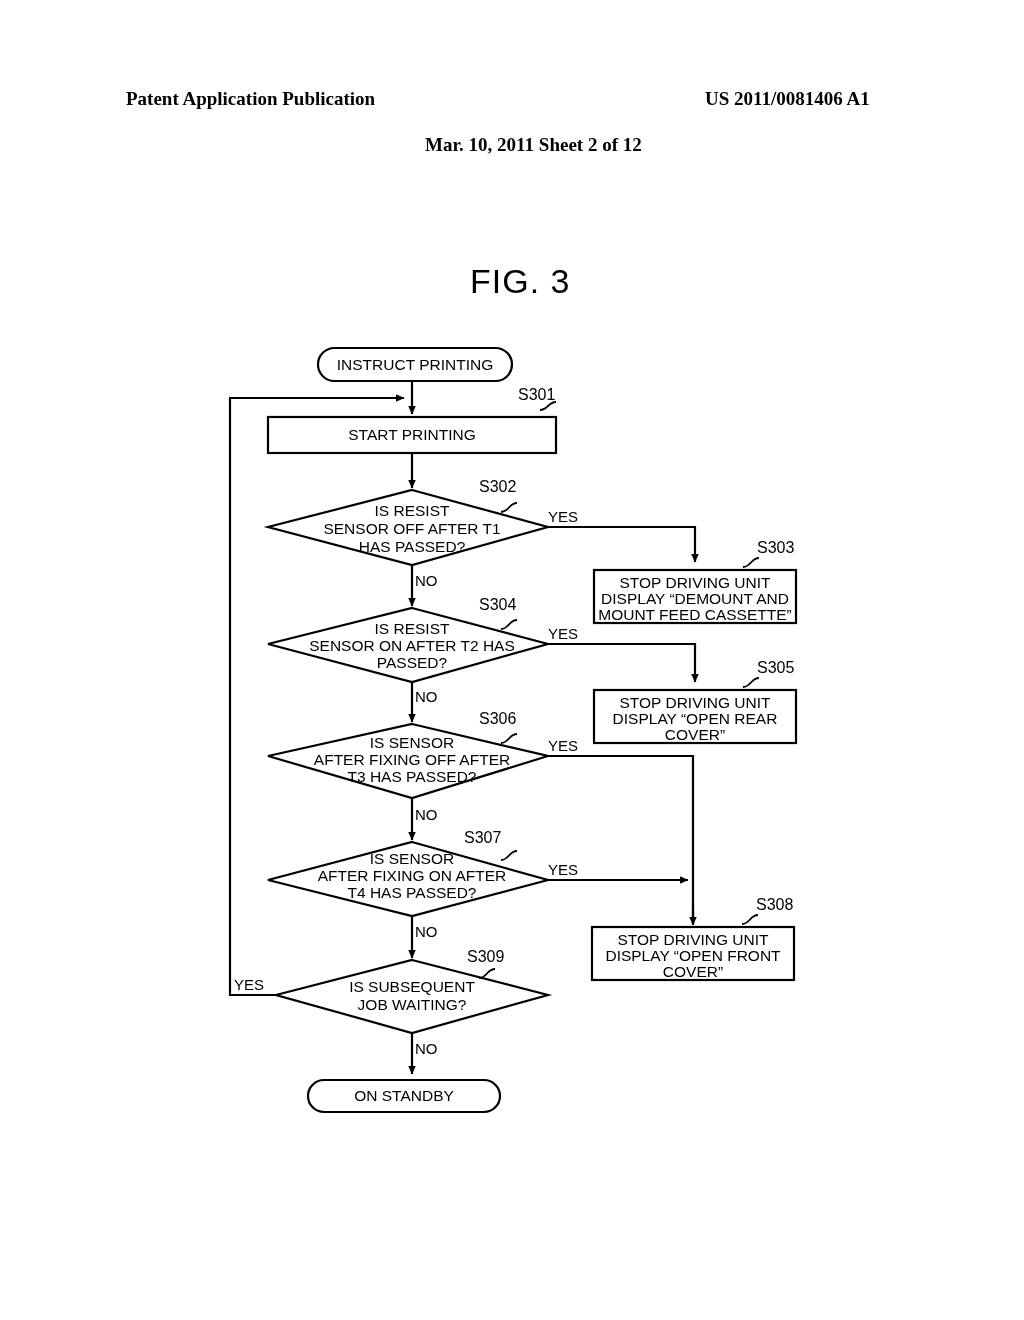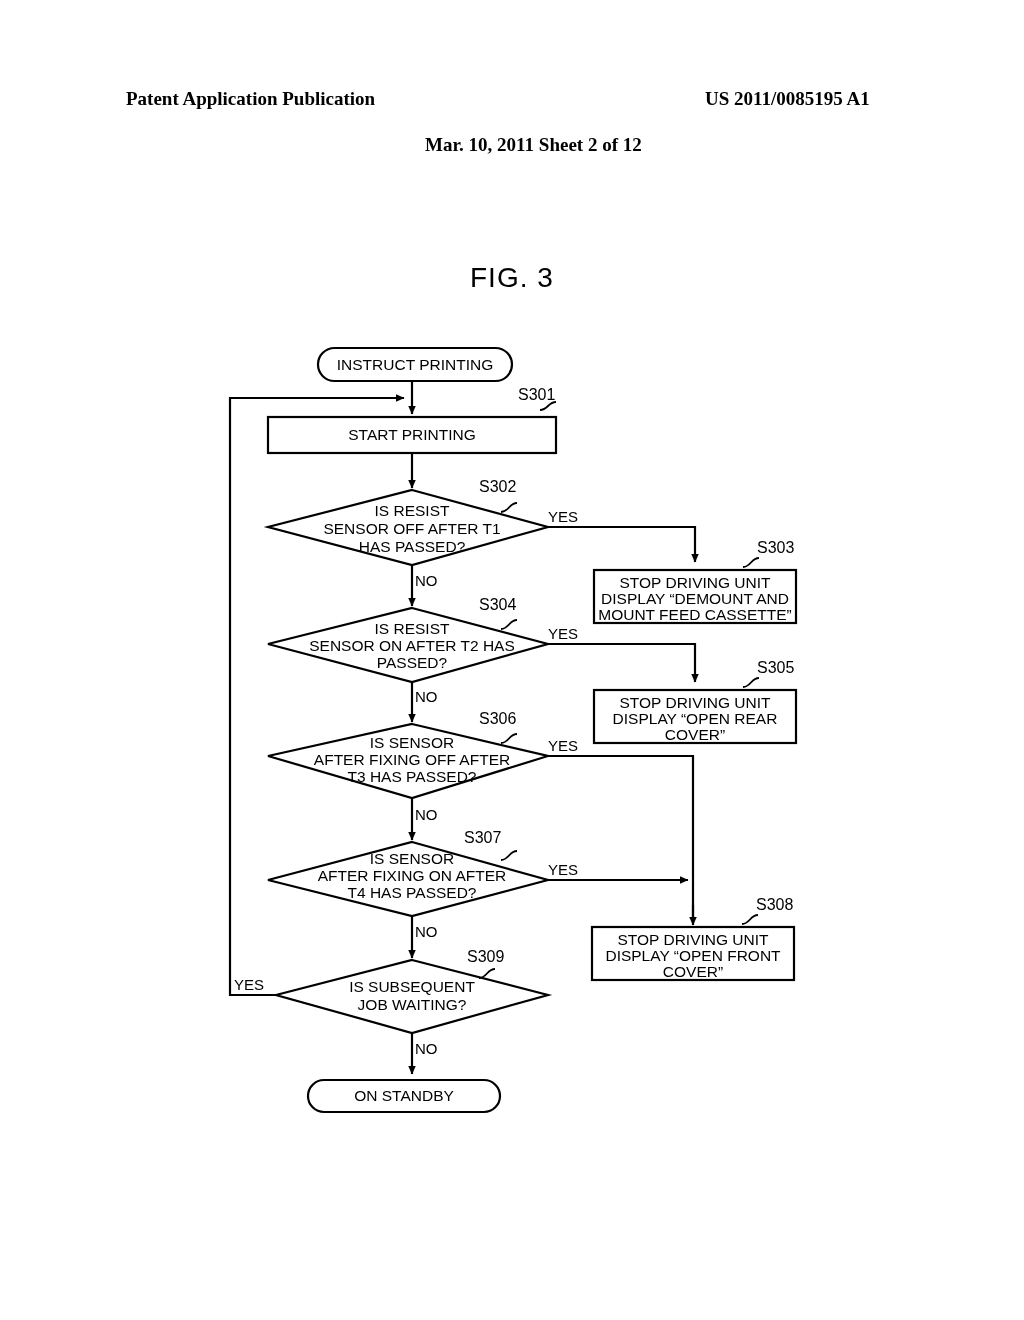--- a/index.html
+++ b/index.html
@@ -49,21 +49,21 @@
     left: 705px;
     top: 0;
     white-space: nowrap;
   }
 
   
   .fig-title {
     position: absolute;
     left: 470px;
     top: 262px;
-    font-size: 28px;
+    font-size: 34px;
     letter-spacing: 1px;
     white-space: nowrap;
   }
 
   
   #flow {
     position: absolute;
     left: 0;
     top: 0;
   }
@@ -106,21 +106,21 @@
   }
 </style>
 </head>
 <body>
 
 <div id="page">
 
   <div class="pub-header">
     <span class="h-left">Patent Application Publication</span>
     <span class="h-mid">Mar. 10, 2011  Sheet 2 of 12</span>
-    <span class="h-right">US 2011/0085195 A1</span>
+    <span class="h-right">US 2011/0081406 A1</span>
   </div>
 
   <div class="fig-title">FIG. 3</div>
 
   <svg id="flow" width="1024" height="1320" viewBox="0 0 1024 1320">
 
     <defs>
       <marker id="arrow" markerWidth="11" markerHeight="11" refX="8.5" refY="4" orient="auto" markerUnits="userSpaceOnUse">
         <path d="M0,0 L9,4 L0,8 z" fill="#000000"></path>
       </marker>

